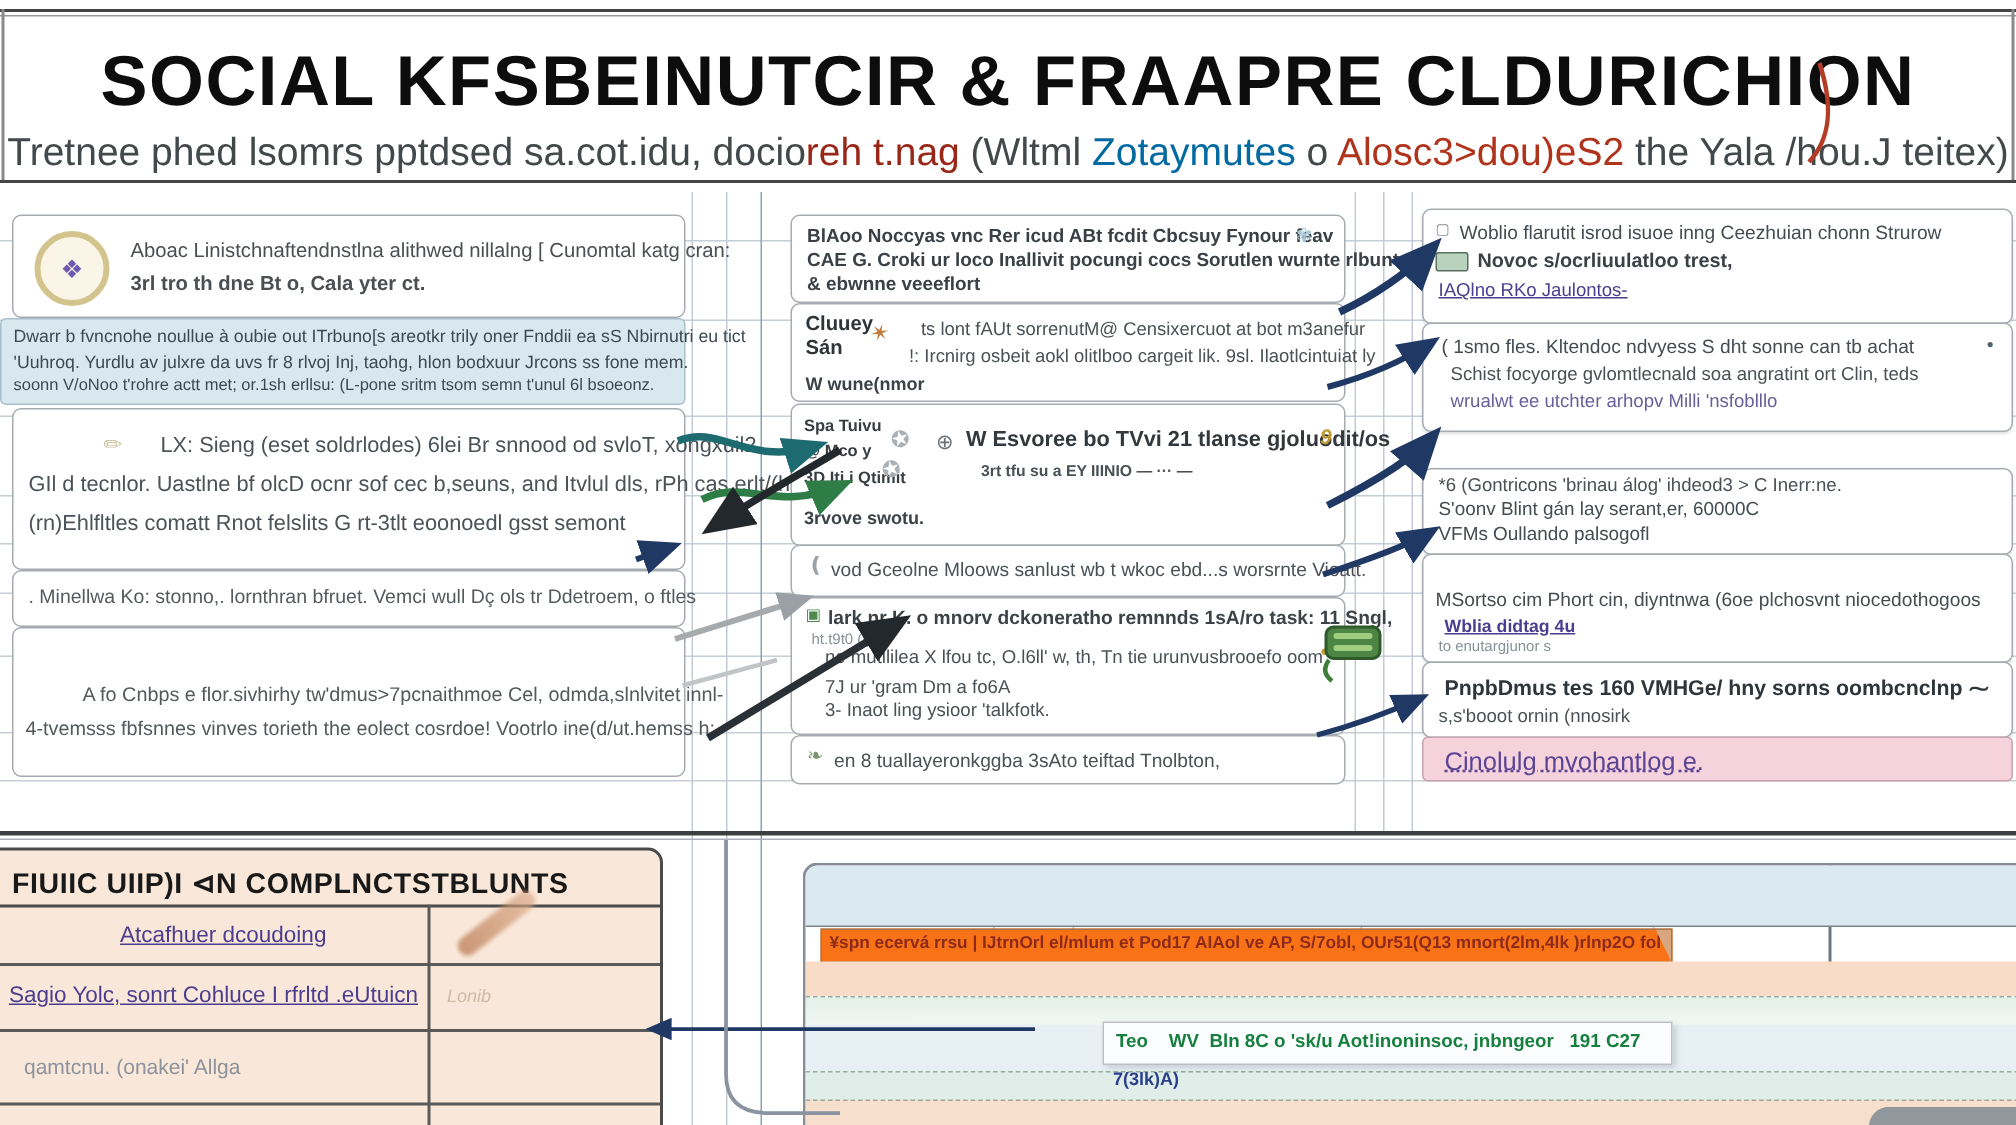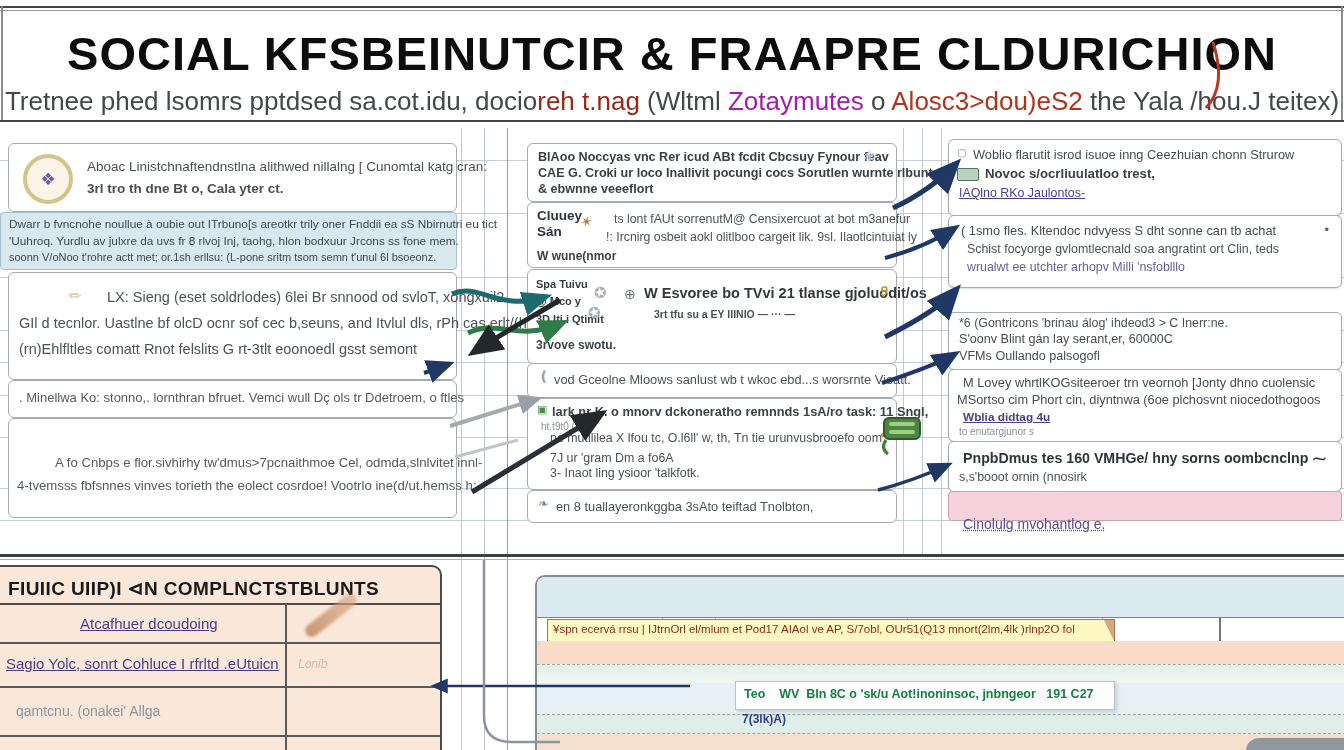--- a/index.html
+++ b/index.html
@@ -48,21 +48,21 @@
   <div style="position:absolute;left:0;top:6px;width:1344px;height:2px;background:#454545;"></div>
   <div style="position:absolute;left:0;top:10px;width:1344px;height:1px;background:#9a9a9a;"></div>
   <div style="position:absolute;left:1px;top:6px;width:2px;height:116px;background:#8a8a8a;"></div>
   <div style="position:absolute;left:1341px;top:6px;width:2px;height:116px;background:#8a8a8a;"></div>
   <div style="position:absolute;left:0;top:120px;width:1344px;height:2px;background:#454545;"></div>
 
   <div class="t" style="left:0;top:26px;width:1344px;text-align:center;font-size:47px;font-weight:800;
        letter-spacing:1px;color:#0d0d0d;">SOCIAL KFSBEINUTCIR &amp; FRAAPRE CLDURICHION</div>
 
   <div class="t" style="left:0;top:86px;width:1344px;text-align:center;font-size:26px;color:#43484a;">
-    <span>Tretnee phed lsomrs pptdsed sa.cot.idu, docio</span><span style="color:#982718">reh t.nag</span><span> (Wltml </span><span style="color:#a21caf">Zotaymutes</span><span> o </span><span style="color:#b0331c">Alosc3&gt;dou)eS2</span><span> the Yala /hou.J teitex)</span>
+    <span>Tretnee phed lsomrs pptdsed sa.cot.idu, docio</span><span style="color:#982718">reh t.nag</span><span> (Wltml </span><span style="color:#0369a1">Zotaymutes</span><span> o </span><span style="color:#b0331c">Alosc3&gt;dou)eS2</span><span> the Yala /hou.J teitex)</span>
   </div>
 
   <div class="box" style="left:8px;top:143px;width:447px;height:67px;">
     <div class="seal" style="left:14px;top:10px;">
       <span>❖</span>
     </div>
     <div class="t" style="left:78px;top:15px;font-size:13.5px;color:#4b4f52;">Aboac Linistchnaftendnstlna alithwed nillalng [ Cunomtal katg cran:</div>
     <div class="t" style="left:78px;top:37px;font-size:13.5px;font-weight:700;color:#4b4f52;">3rl tro th dne Bt o, Cala yter ct.</div>
   </div>
 
@@ -156,33 +156,32 @@
     <div class="t" style="left:14px;top:4px;font-size:12.8px;color:#6b3b4a;">Sarwt aA,mao r riothe: anhec rlat !co b alaeoir lilitcbrdmcei rouc- •</div>
   </div>
 
   <div class="box rbox" style="left:948px;top:312px;width:392px;height:56px;">
     <div class="t" style="left:10px;top:3px;font-size:12.4px;color:#4b5156;">*6 (Gontricons 'brinau álog' ihdeod3 &gt; C Inerr:ne.</div>
     <div class="t" style="left:10px;top:19px;font-size:12.6px;color:#464c52;">S'oonv Blint gán lay serant,er, 60000C</div>
     <div class="t" style="left:10px;top:36px;font-size:12.6px;color:#464c52;">VFMs Oullando palsogofl</div>
   </div>
 
   <div class="box rbox" style="left:948px;top:369px;width:392px;height:71px;">
-    <div class="t" style="left:14px;top:5px;font-size:12.8px;color:#464c52;">M Lovey whrtlKOGsiteeroer trn veornoh [Jonty dhno cuolensic</div>
     <div class="t" style="left:8px;top:22px;font-size:12.8px;color:#464c52;">MSortso cim Phort cin, diyntnwa (6oe plchosvnt niocedothogoos</div>
     <div class="t link" style="left:14px;top:40px;font-size:11.8px;font-weight:700;">Wblia didtag 4u</div>
     <div class="t tiny" style="left:10px;top:56px;">to enutargjunor s</div>
   </div>
 
   <div class="box rbox" style="left:948px;top:441px;width:392px;height:49px;">
     <div class="t" style="left:14px;top:6px;font-size:14.2px;font-weight:800;color:#2f353a;">PnpbDmus tes 160 VMHGe/ hny sorns oombcnclnp  ⁓</div>
     <div class="t" style="left:10px;top:28px;font-size:12.4px;color:#4b5156;">s,s'booot ornin (nnosirk</div>
   </div>
 
   <div class="pinkrow" style="left:948px;top:491px;width:392px;height:28px;background:#f6d3dc;">
-    <div class="t" style="left:14px;top:24px;font-size:14px;color:#5a4494;text-decoration:underline dotted;">Cinolulg mvohantlog e.</div>
+    <div class="t" style="left:14px;top:6px;font-size:17px;color:#5a4494;text-decoration:underline dotted;">Cinolulg mvohantlog e.</div>
   </div>
 
   <div style="position:absolute;left:0;top:554px;width:1344px;height:3px;background:#3c4043;z-index:1;"></div>
   <div style="position:absolute;left:0;top:559px;width:1344px;height:1px;background:#aab2ba;z-index:1;"></div>
 
   <div style="position:absolute;left:-2px;top:565px;width:440px;height:190px;background:#f9e8d9;
        border:2px solid #4a4a4a;border-radius:0 10px 0 0;z-index:1;">
     <div class="t" style="left:8px;top:10px;font-size:19px;font-weight:800;color:#191919;letter-spacing:.4px;">FIUIIC UIIP)I ⊲N COMPLNCTSTBLUNTS</div>
     <div style="position:absolute;left:0;top:36px;width:100%;height:2px;background:#4a4a4a;"></div>
     <div style="position:absolute;left:0;top:75px;width:100%;height:1.5px;background:#5a5a5a;"></div>
@@ -209,22 +208,22 @@
     <div style="position:absolute;left:125px;top:40px;bottom:0;width:1px;background:#b3bcc6;"></div>
     <div style="position:absolute;left:178px;top:40px;bottom:0;width:1px;background:#b3bcc6;"></div>
     <div style="position:absolute;left:370px;top:40px;bottom:0;width:1px;background:#b3bcc6;"></div>
     <div style="position:absolute;left:565px;top:40px;bottom:0;width:1px;background:#b3bcc6;"></div>
     <div style="position:absolute;left:682px;top:0;bottom:0;width:1.5px;background:#6f7680;"></div>
 
     <div class="t" style="left:22px;top:11px;font-size:16.5px;font-weight:800;color:#16243d;">FIA B.UPTRALDSIELIT,(ICIETEUKVS</div>
     <div class="t" style="left:358px;top:11px;font-size:16.5px;font-weight:800;color:#16243d;">FHE PELIRGTO INEGISFTIB EUGND REIRS- RERED</div>
     <div class="t" style="left:696px;top:11px;font-size:16.5px;font-weight:800;color:#16243d;">SG MUTIIMAKS</div>
 
-    <div style="position:absolute;left:10px;top:42px;width:566px;height:21px;background:#fef9c3;
-         border:1px solid #a5764f;overflow:hidden;">
+    <div style="position:absolute;left:10px;top:42px;width:566px;height:21px;background:#f97316;
+         border:1px solid #a5764f;overflow:hidden;font-weight:bold;">
       <div class="t" style="left:5px;top:3px;font-size:11.5px;color:#8d2a1c;">¥spn ecervá rrsu | IJtrnOrl el/mlum et Pod17 AIAol ve AP, S/7obl, OUr51(Q13 mnort(2lm,4lk )rlnp2O fol</div>
       <div style="position:absolute;right:0;top:0;width:0;height:0;border-top:21px solid #d9a77f;border-left:10px solid transparent;"></div>
     </div>
 
     <div class="t" style="left:12px;top:120px;font-size:12px;color:#9aa3ac;">A/oonstnamnerd bante</div>
   </div>
 
   <div style="position:absolute;left:735px;top:681px;width:378px;height:27px;background:#fcfdfe;
        border:1.5px solid #b9c0c8;box-shadow:2px 2px 4px rgba(40,50,60,.18);z-index:5;">
     <div class="t" style="left:8px;top:5px;font-size:12.5px;font-weight:700;color:#15803d;white-space:pre;">Teo    WV  Bln 8C o 'sk/u Aot!inoninsoc, jnbngeor   191 C27</div>

